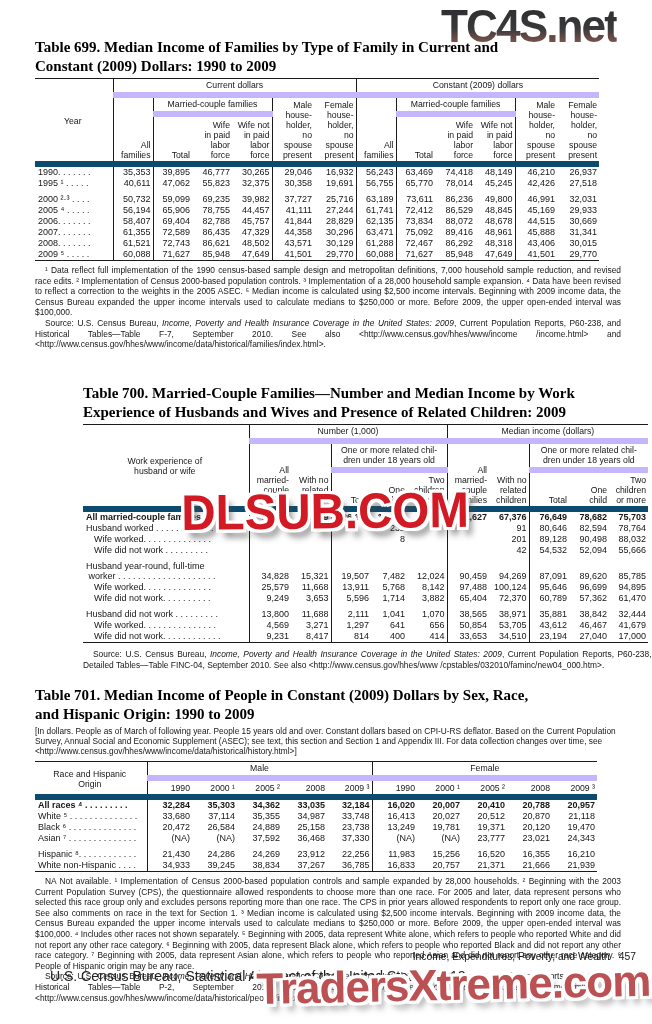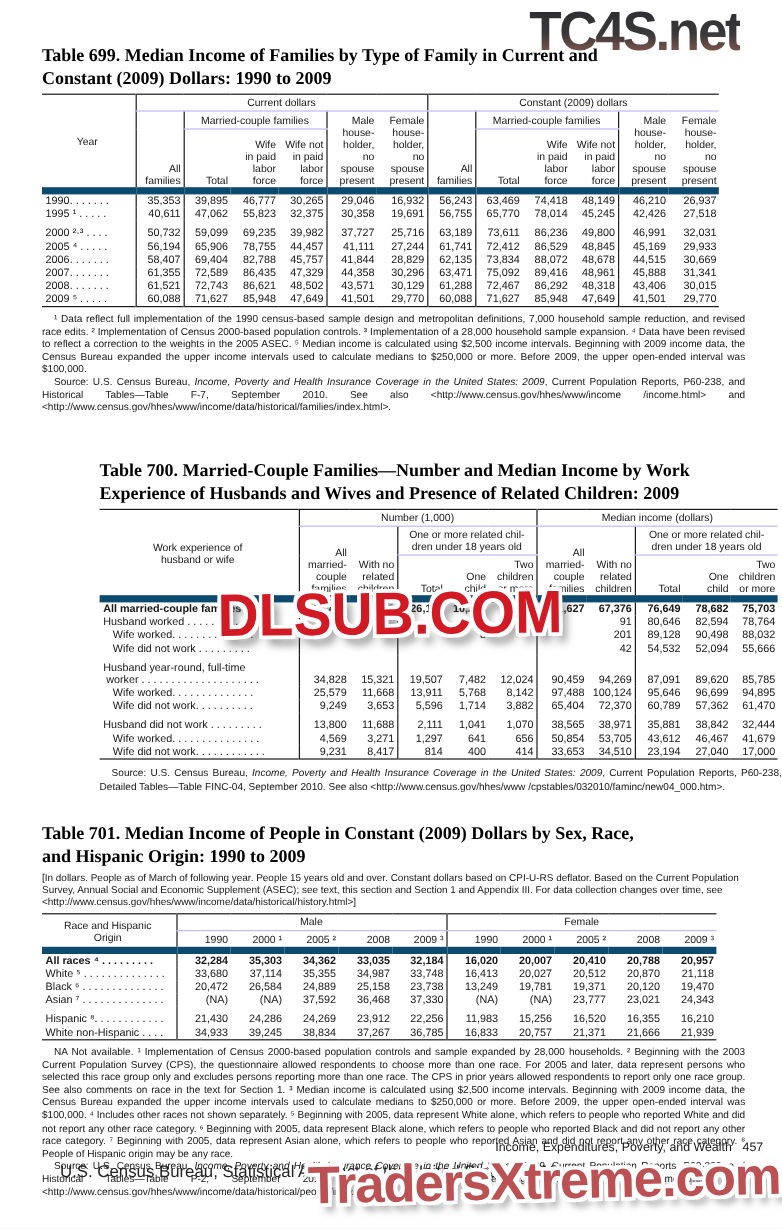--- a/index.html
+++ b/index.html
@@ -13,21 +13,21 @@
   .tbl-title{font-family:"Liberation Serif",serif;font-weight:bold;font-size:15px;
              line-height:18.5px;white-space:pre-line;margin:0 0 3px 0;color:#000;}
   .headnote{font-size:8.3px;line-height:10px;margin:0 0 5px 0;white-space:pre-line;}
 
   table.t{border-collapse:collapse;table-layout:fixed;border-top:1px solid #1a1a1a;
           border-bottom:1.4px solid #1a1a1a;width:564px;}
   table.t td{font-size:9px;line-height:10px;padding:0 2px 1px 0;text-align:right;
              vertical-align:bottom;overflow:hidden;}
   table.t thead td{font-size:8.7px;line-height:10px;white-space:pre-line;padding-top:2px;}
   td.grp{text-align:center !important;vertical-align:middle !important;
-         border-bottom:1px solid #c4b5fd;padding:1px 0 2px 0 !important;}
+         border-bottom:6px solid #c4b5fd;padding:1px 0 2px 0 !important;}
   td.stub-h{text-align:center !important;vertical-align:middle !important;white-space:pre-line;}
   .vl{border-left:1px solid #1a1a1a;}
   tbody tr:first-child td{border-top:6px solid #0c4a6e;}
   tbody td.stub{text-align:left;padding-left:3px;white-space:pre-line;}
   tbody td.ind{padding-left:11px;}
   tr.gap td{padding-top:5px;}
   .bold{font-weight:bold;}
 
   .fn{font-size:8.4px;line-height:10.6px;text-align:justify;text-indent:10px;margin:4px 0 0 0;}
   .src{font-size:8.4px;line-height:10.6px;text-align:justify;text-indent:10px;margin:0;}

